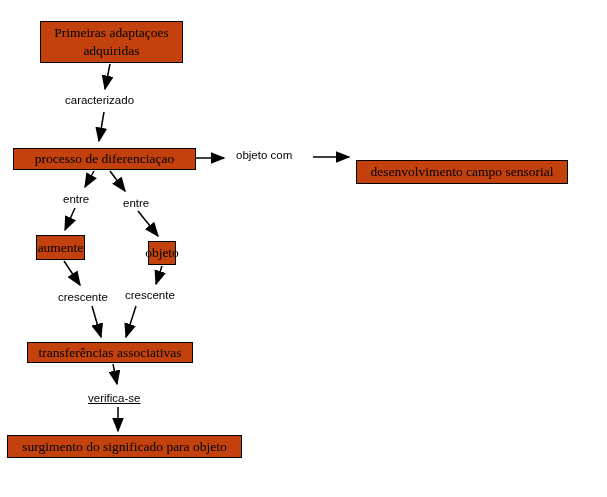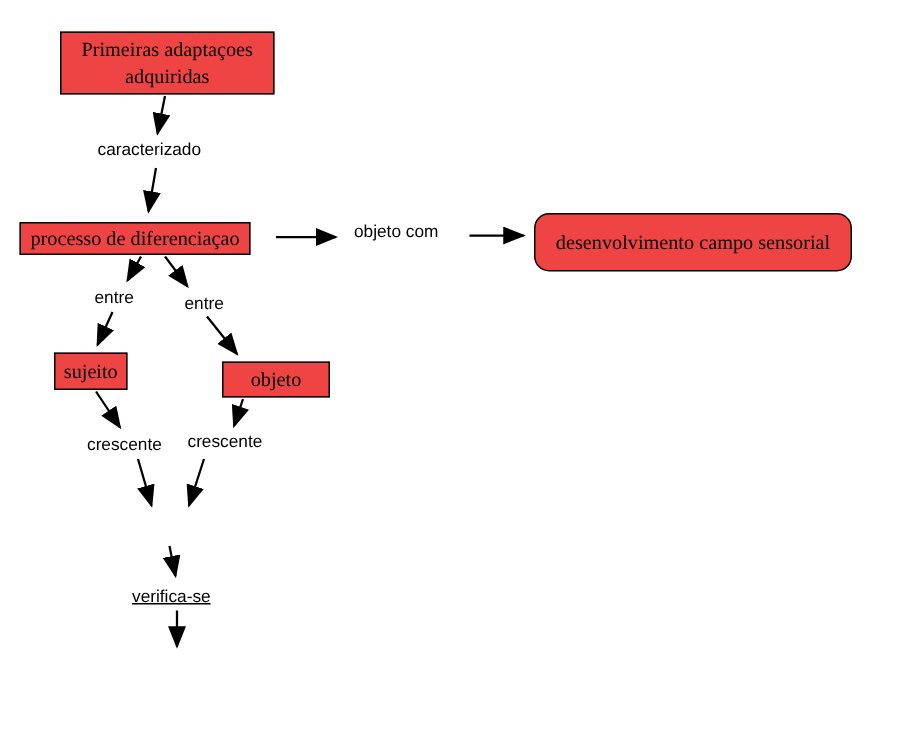--- a/index.html
+++ b/index.html
@@ -18,21 +18,21 @@
     position: absolute;
     left: 0;
     top: 0;
     width: 607px;
     height: 497px;
   }
   .concept {
     position: absolute;
     box-sizing: border-box;
     border: 1px solid #000000;
-    background: #ef4444;
+    background: #c2410c;
     color: #000000;
     font-family: "Liberation Serif", "DejaVu Serif", serif;
     font-size: 13.5px;
     line-height: 1.3;
     display: flex;
     align-items: center;
     justify-content: center;
     text-align: center;
     white-space: nowrap;
   }
@@ -72,29 +72,31 @@
       <line x1="162" y1="266" x2="156" y2="284" marker-end="url(#ah)"></line>
       <line x1="92" y1="306" x2="101" y2="337" marker-end="url(#ah)"></line>
       <line x1="136" y1="306" x2="126" y2="337" marker-end="url(#ah)"></line>
       <line x1="113" y1="364" x2="117" y2="384" marker-end="url(#ah)"></line>
       <line x1="118" y1="407" x2="118" y2="431" marker-end="url(#ah)"></line>
     </g>
   </svg>
 
   <div class="concept wrap" style="left:40px; top:21px; width:143px; height:42px;">Primeiras adaptaçoes adquiridas</div>
 
-  <div class="concept" style="left:13px; top:148px; width:154px; height:22px;">processo de diferenciaçao</div>
+  <div class="concept" style="left:13px; top:148px; width:183px; height:22px;">processo de diferenciaçao</div>
 
-  <div class="concept" style="left:356px; top:142px; width:212px; height:39px;border-radius:10px;">desenvolvimento campo sensorial</div>
+  <div class="concept" style="left:356px; top:160px; width:212px; height:24px;">desenvolvimento campo sensorial</div>
 
-  <div class="concept" style="left:36px; top:235px; width:49px; height:25px;">sujeito</div>
+  <div class="concept" style="left:36px; top:235px; width:49px; height:25px;">aumente</div>
 
-  <div class="concept" style="left:148px; top:241px; width:72px; height:24px;">objeto</div>
+  <div class="concept" style="left:148px; top:241px; width:28px; height:24px;">objeto</div>
 
+  <div class="concept" style="left:27px; top:342px; width:166px; height:21px;">transferências associativas</div>
 
+  <div class="concept" style="left:7px; top:435px; width:235px; height:23px;">surgimento do significado para objeto</div>
 
   <div class="link-label" style="left:65px; top:94px;text-align:center;">caracterizado</div>
 
   <div class="link-label" style="left:236px; top:149px;">objeto com</div>
 
   <div class="link-label" style="left:63px; top:193px;">entre</div>
 
   <div class="link-label" style="left:123px; top:197px;">entre</div>
 
   <div class="link-label" style="left:58px; top:291px;">crescente</div>

